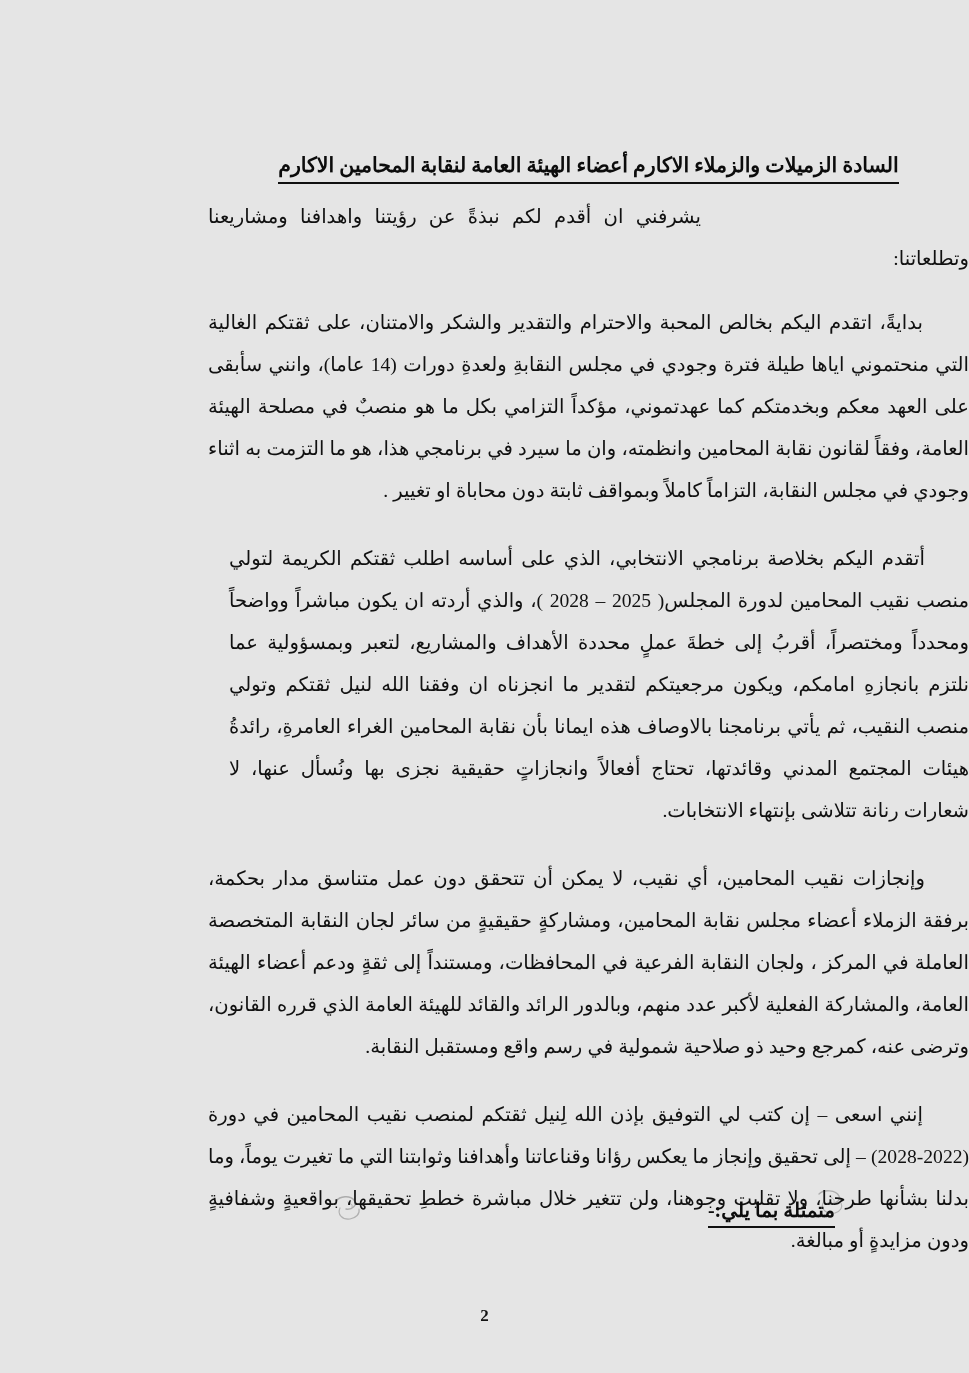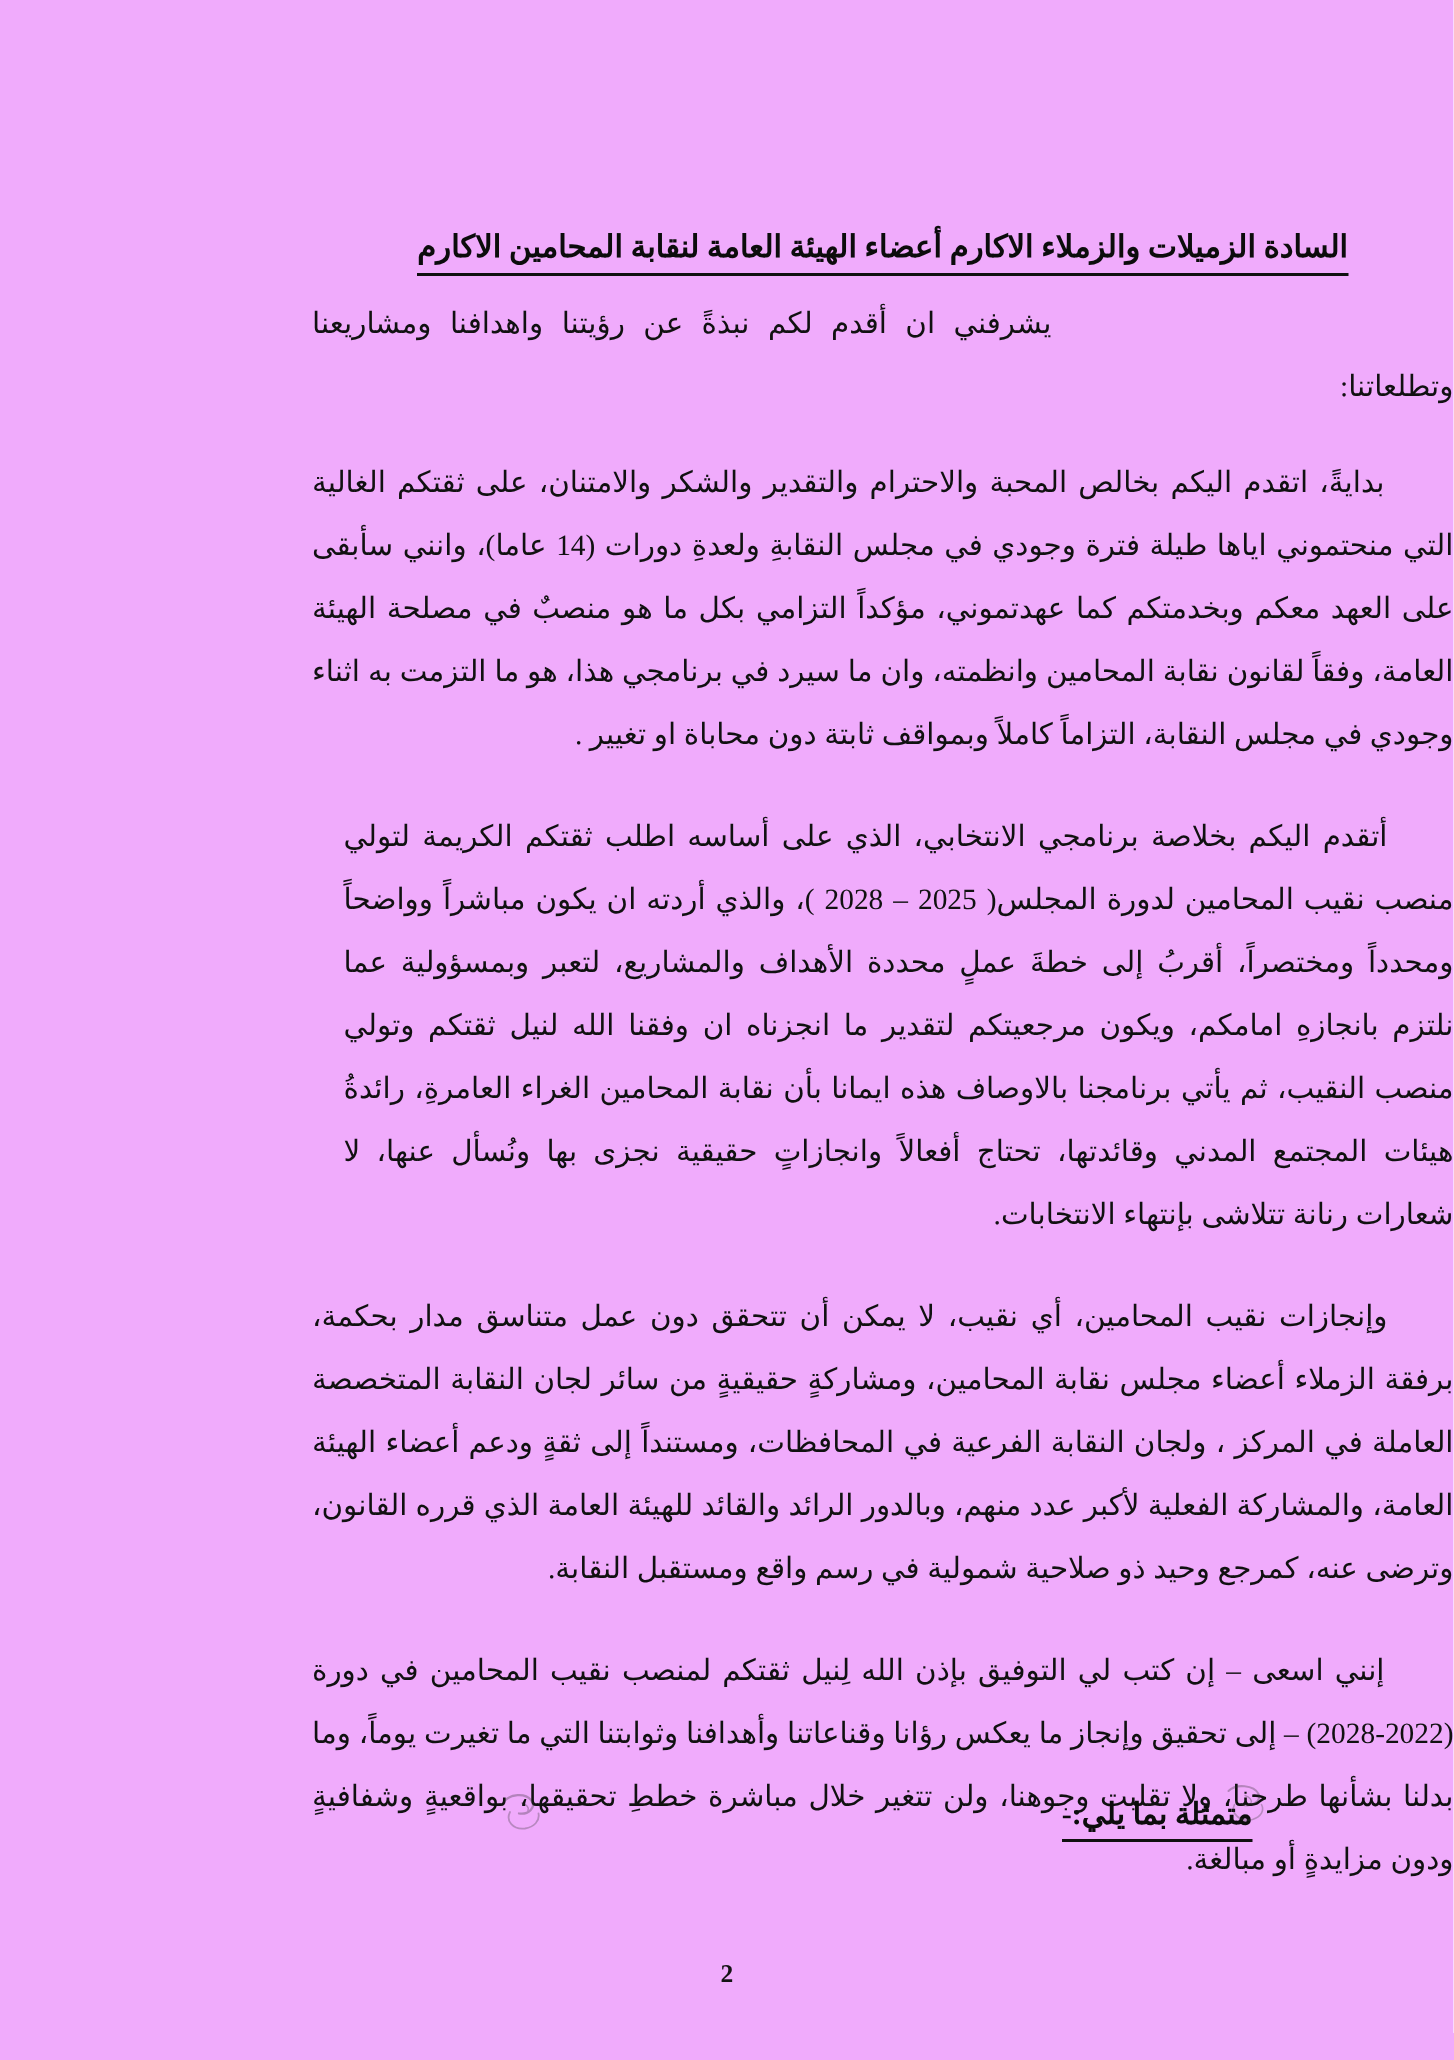--- a/index.html
+++ b/index.html
@@ -11,21 +11,21 @@
 
   body {
     font-family: "Liberation Serif", "DejaVu Serif", serif;
   }
 
   .page {
     position: relative;
     width: 969px;
     height: 1373px;
     margin: 0 auto;
-    background: #f0abfc;
+    background: #e5e5e5;
     overflow: hidden;
     box-sizing: border-box;
   }
 
   .doc-title {
     margin: 0;
     padding: 0;
     position: absolute;
     top: 150px;
     right: 0;

